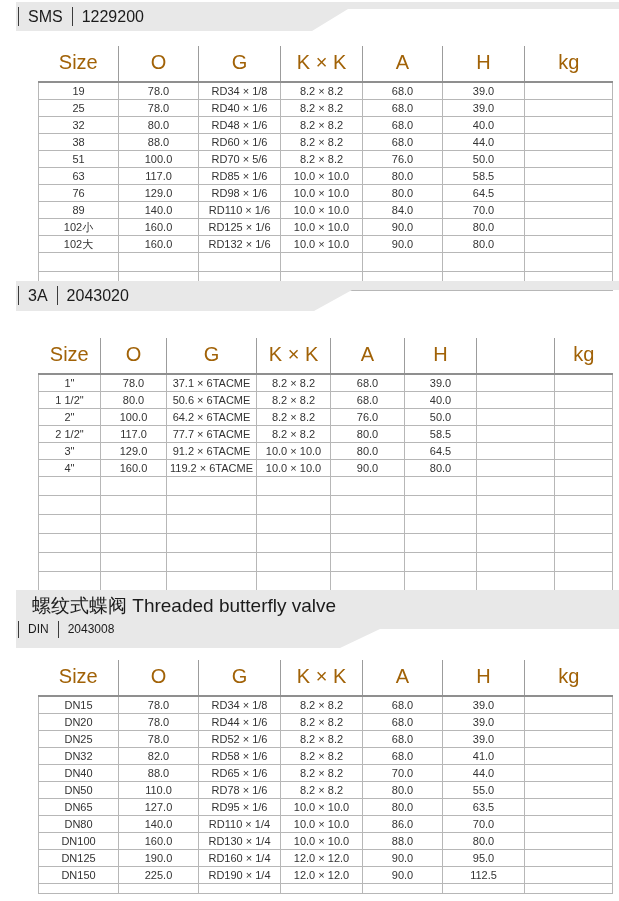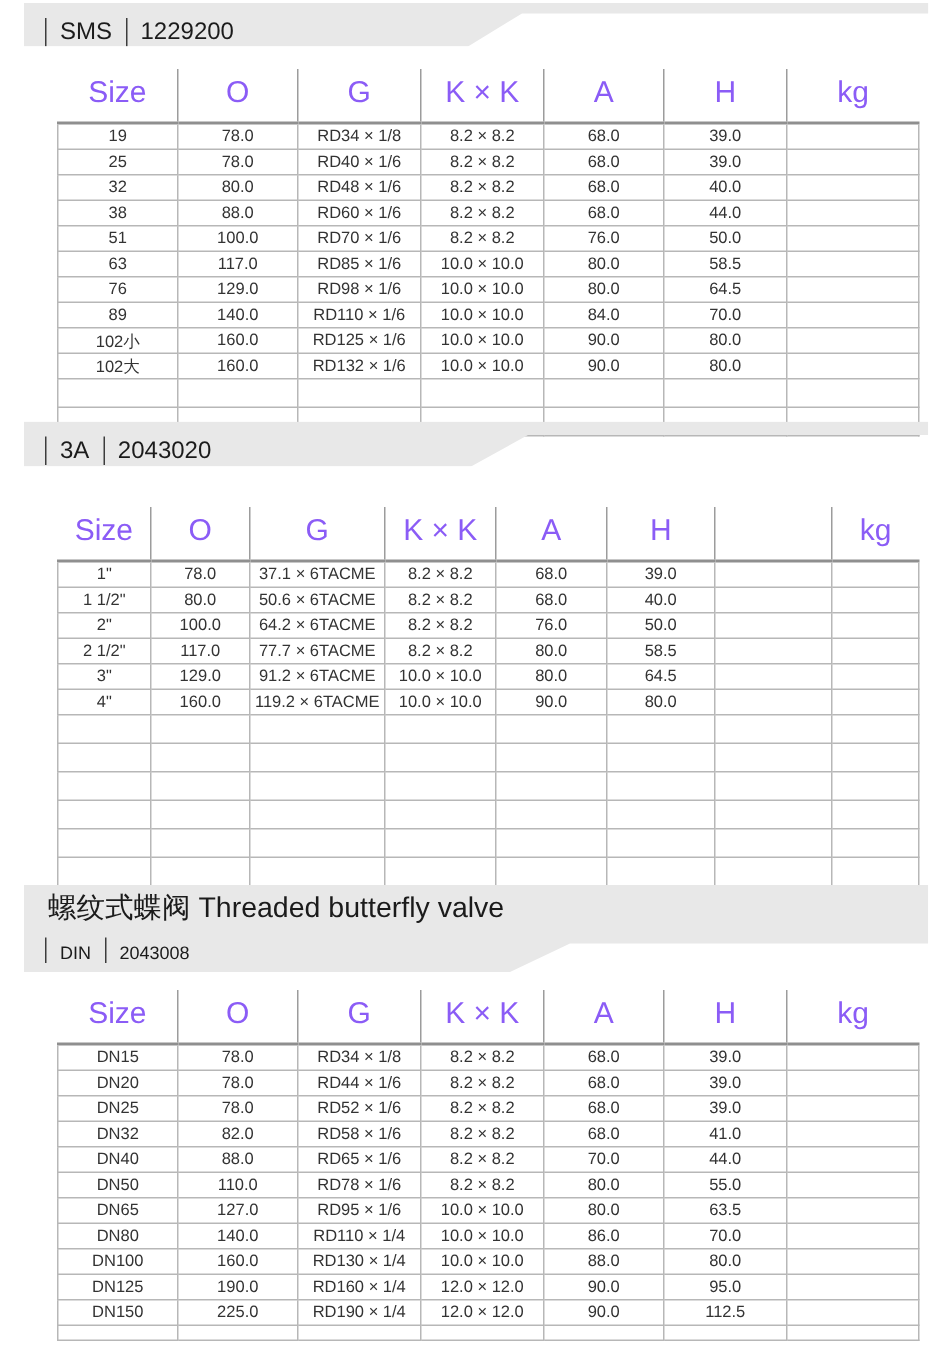--- a/index.html
+++ b/index.html
@@ -18,37 +18,37 @@
     background:#e8e8e8; color:#1b1b1b;
   }
   .band1 { top:2px;  height:29px;
     clip-path:polygon(0 0,603px 0,603px 7px,332px 7px,296px 29px,0 29px); }
   .band2 { top:281px; height:30px;
     clip-path:polygon(0 0,603px 0,603px 9px,336px 9px,298px 30px,0 30px); }
   .band3 { top:590px; height:58px;
     clip-path:polygon(0 0,603px 0,603px 39px,364px 39px,324px 58px,0 58px); }
 
   .band-row {
-    display:flex; align-items:flex-end; gap:9px;
-    padding-left:14px; height:29px; font-size:16px;
+    display:flex; align-items:center; gap:9px;
+    padding-left:2px; height:29px; font-size:16px;
   }
   .band3 .band-title { padding:5px 1px 0 16px; font-size:19px; line-height:21px; }
   .band3 .band-row { height:26px; font-size:12px; }
   .vbar { width:1px; height:19px; background:#3c3c3c; flex:0 0 auto; }
   .band3 .vbar { height:17px; }
 
   
   table.spec {
     position:absolute; left:38px;
     border-collapse:collapse; table-layout:fixed;
   }
   .t1 { top:46px; } .t2 { top:338px; } .t3 { top:660px; }
 
   table.spec th {
-    font-size:20px; font-weight:normal; color:#8b5cf6;
+    font-size:20px; font-weight:normal; color:#a16207;
     text-align:center; vertical-align:middle;
     height:32px; padding:0 0 3px 0;
     border-bottom:2px solid #8f8f8f;
     border-left:1px solid #9c9c9c;
   }
   table.spec th:first-child { border-left:none; }
 
   table.spec td {
     font-size:11px; color:#333333; text-align:center;
     height:16px; padding:0 2px;
@@ -127,21 +127,21 @@
           <td>88.0</td>
           <td>RD60 × 1/6</td>
           <td>8.2 × 8.2</td>
           <td>68.0</td>
           <td>44.0</td>
           <td></td>
         </tr>
         <tr>
           <td>51</td>
           <td>100.0</td>
-          <td>RD70 × 1/6</td>
+          <td>RD70 × 5/6</td>
           <td>8.2 × 8.2</td>
           <td>76.0</td>
           <td>50.0</td>
           <td></td>
         </tr>
         <tr>
           <td>63</td>
           <td>117.0</td>
           <td>RD85 × 1/6</td>
           <td>10.0 × 10.0</td>

